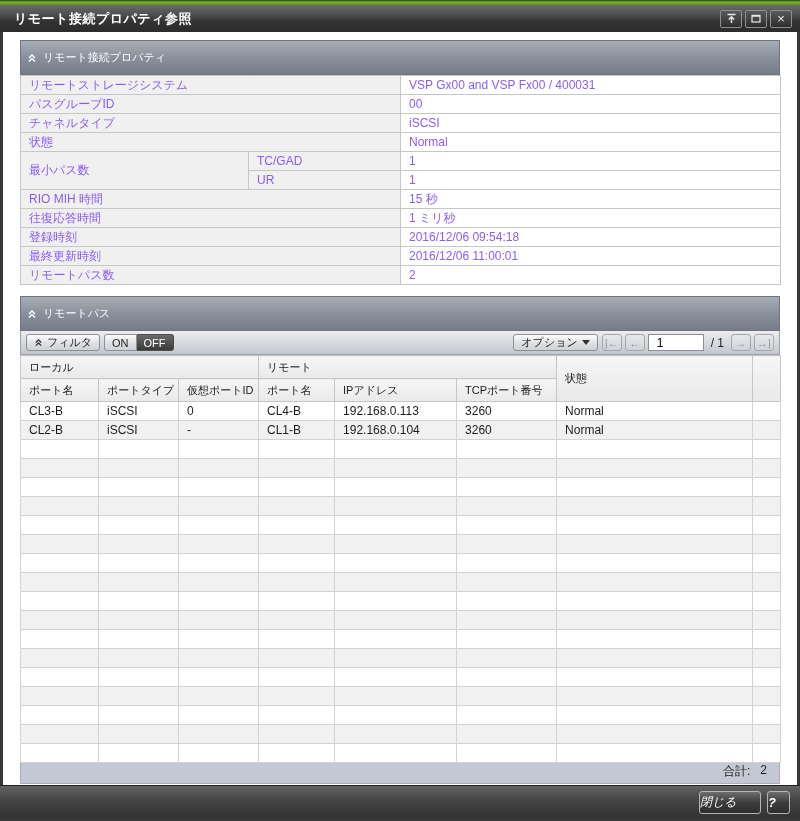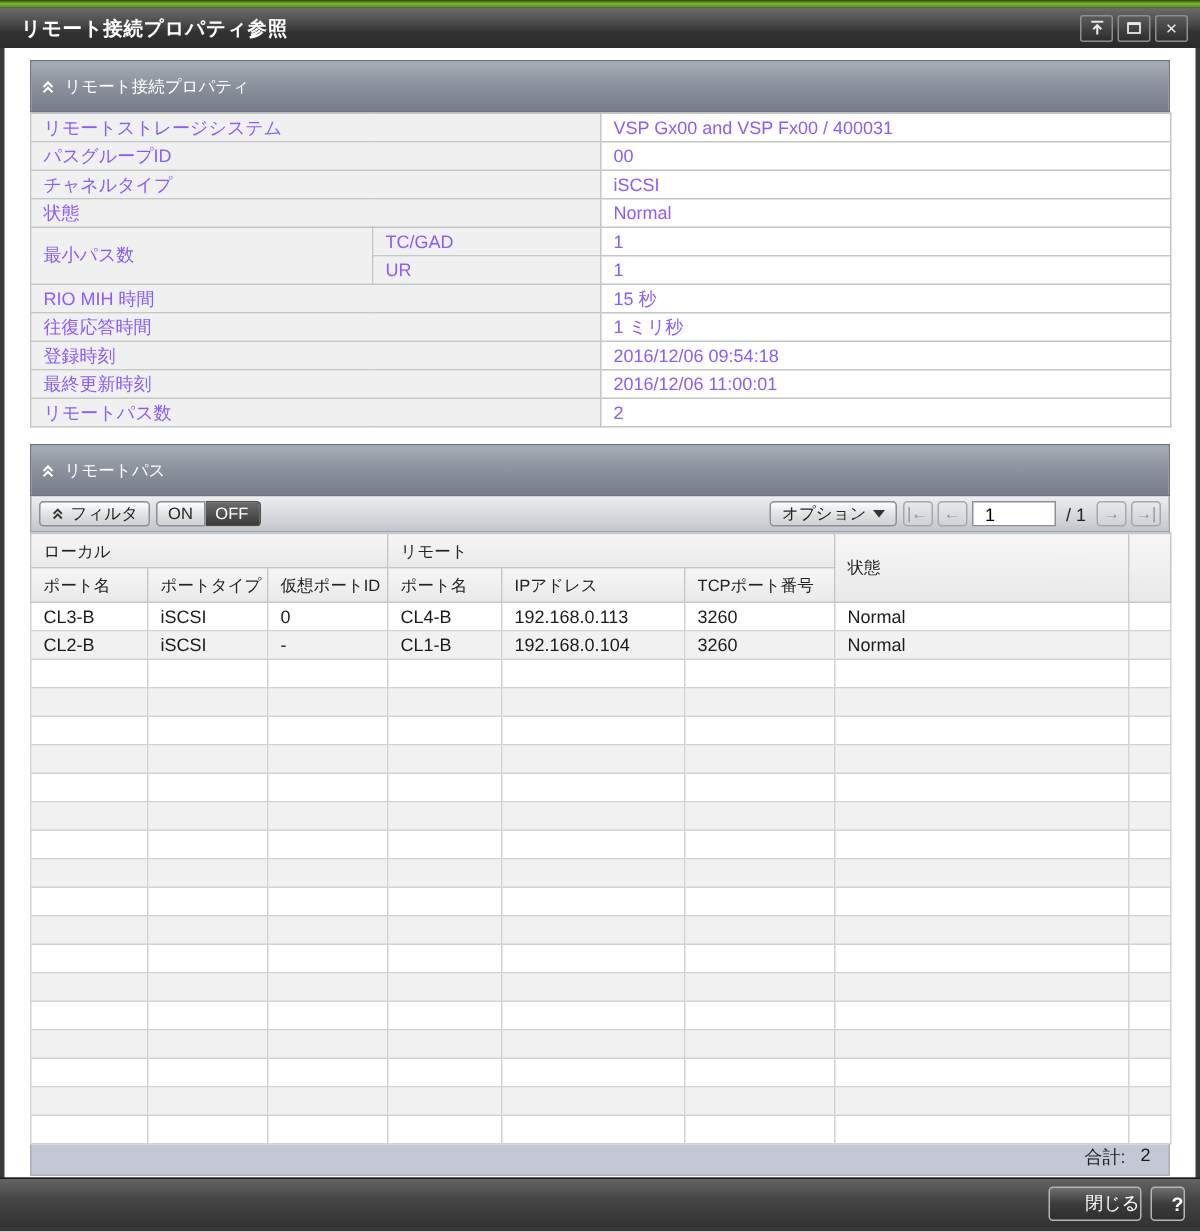--- a/index.html
+++ b/index.html
@@ -69,21 +69,21 @@
   .grid-footer { width:760px; height:21px; background:#c3c8d4; border:1px solid #a9aeba; border-top:none;
                  display:flex; align-items:flex-start; justify-content:flex-end; padding-right:12px;
                  font-size:12px; color:#1c1c1c; gap:10px; }
 
   
   .bottombar { height:33px; background:linear-gradient(to bottom,#636363,#444444 45%,#323232);
                border-top:1px solid #1f1f1f; display:flex; align-items:center;
                justify-content:flex-end; padding:0 10px 0 0; gap:6px; margin-bottom:3px; }
   .bbtn { height:23px; min-width:62px; background:linear-gradient(to bottom,#6e6e6e,#3c3c3c 50%,#2e2e2e);
           border:1px solid #b5b5b5; border-radius:3px; color:#ffffff; font-size:12px;
-          display:flex; align-items:center; justify-content:flex-end; cursor:pointer; }
+          display:flex; align-items:center; justify-content:flex-start; cursor:pointer;font-style:italic; }
   .bbtn.help { min-width:23px; width:23px; font-weight:bold; font-size:13px; }
 
   .chev { display:block; }
 </style>
 </head>
 <body>
 
 <div class="window">
   <div class="green-strip"></div>
 

